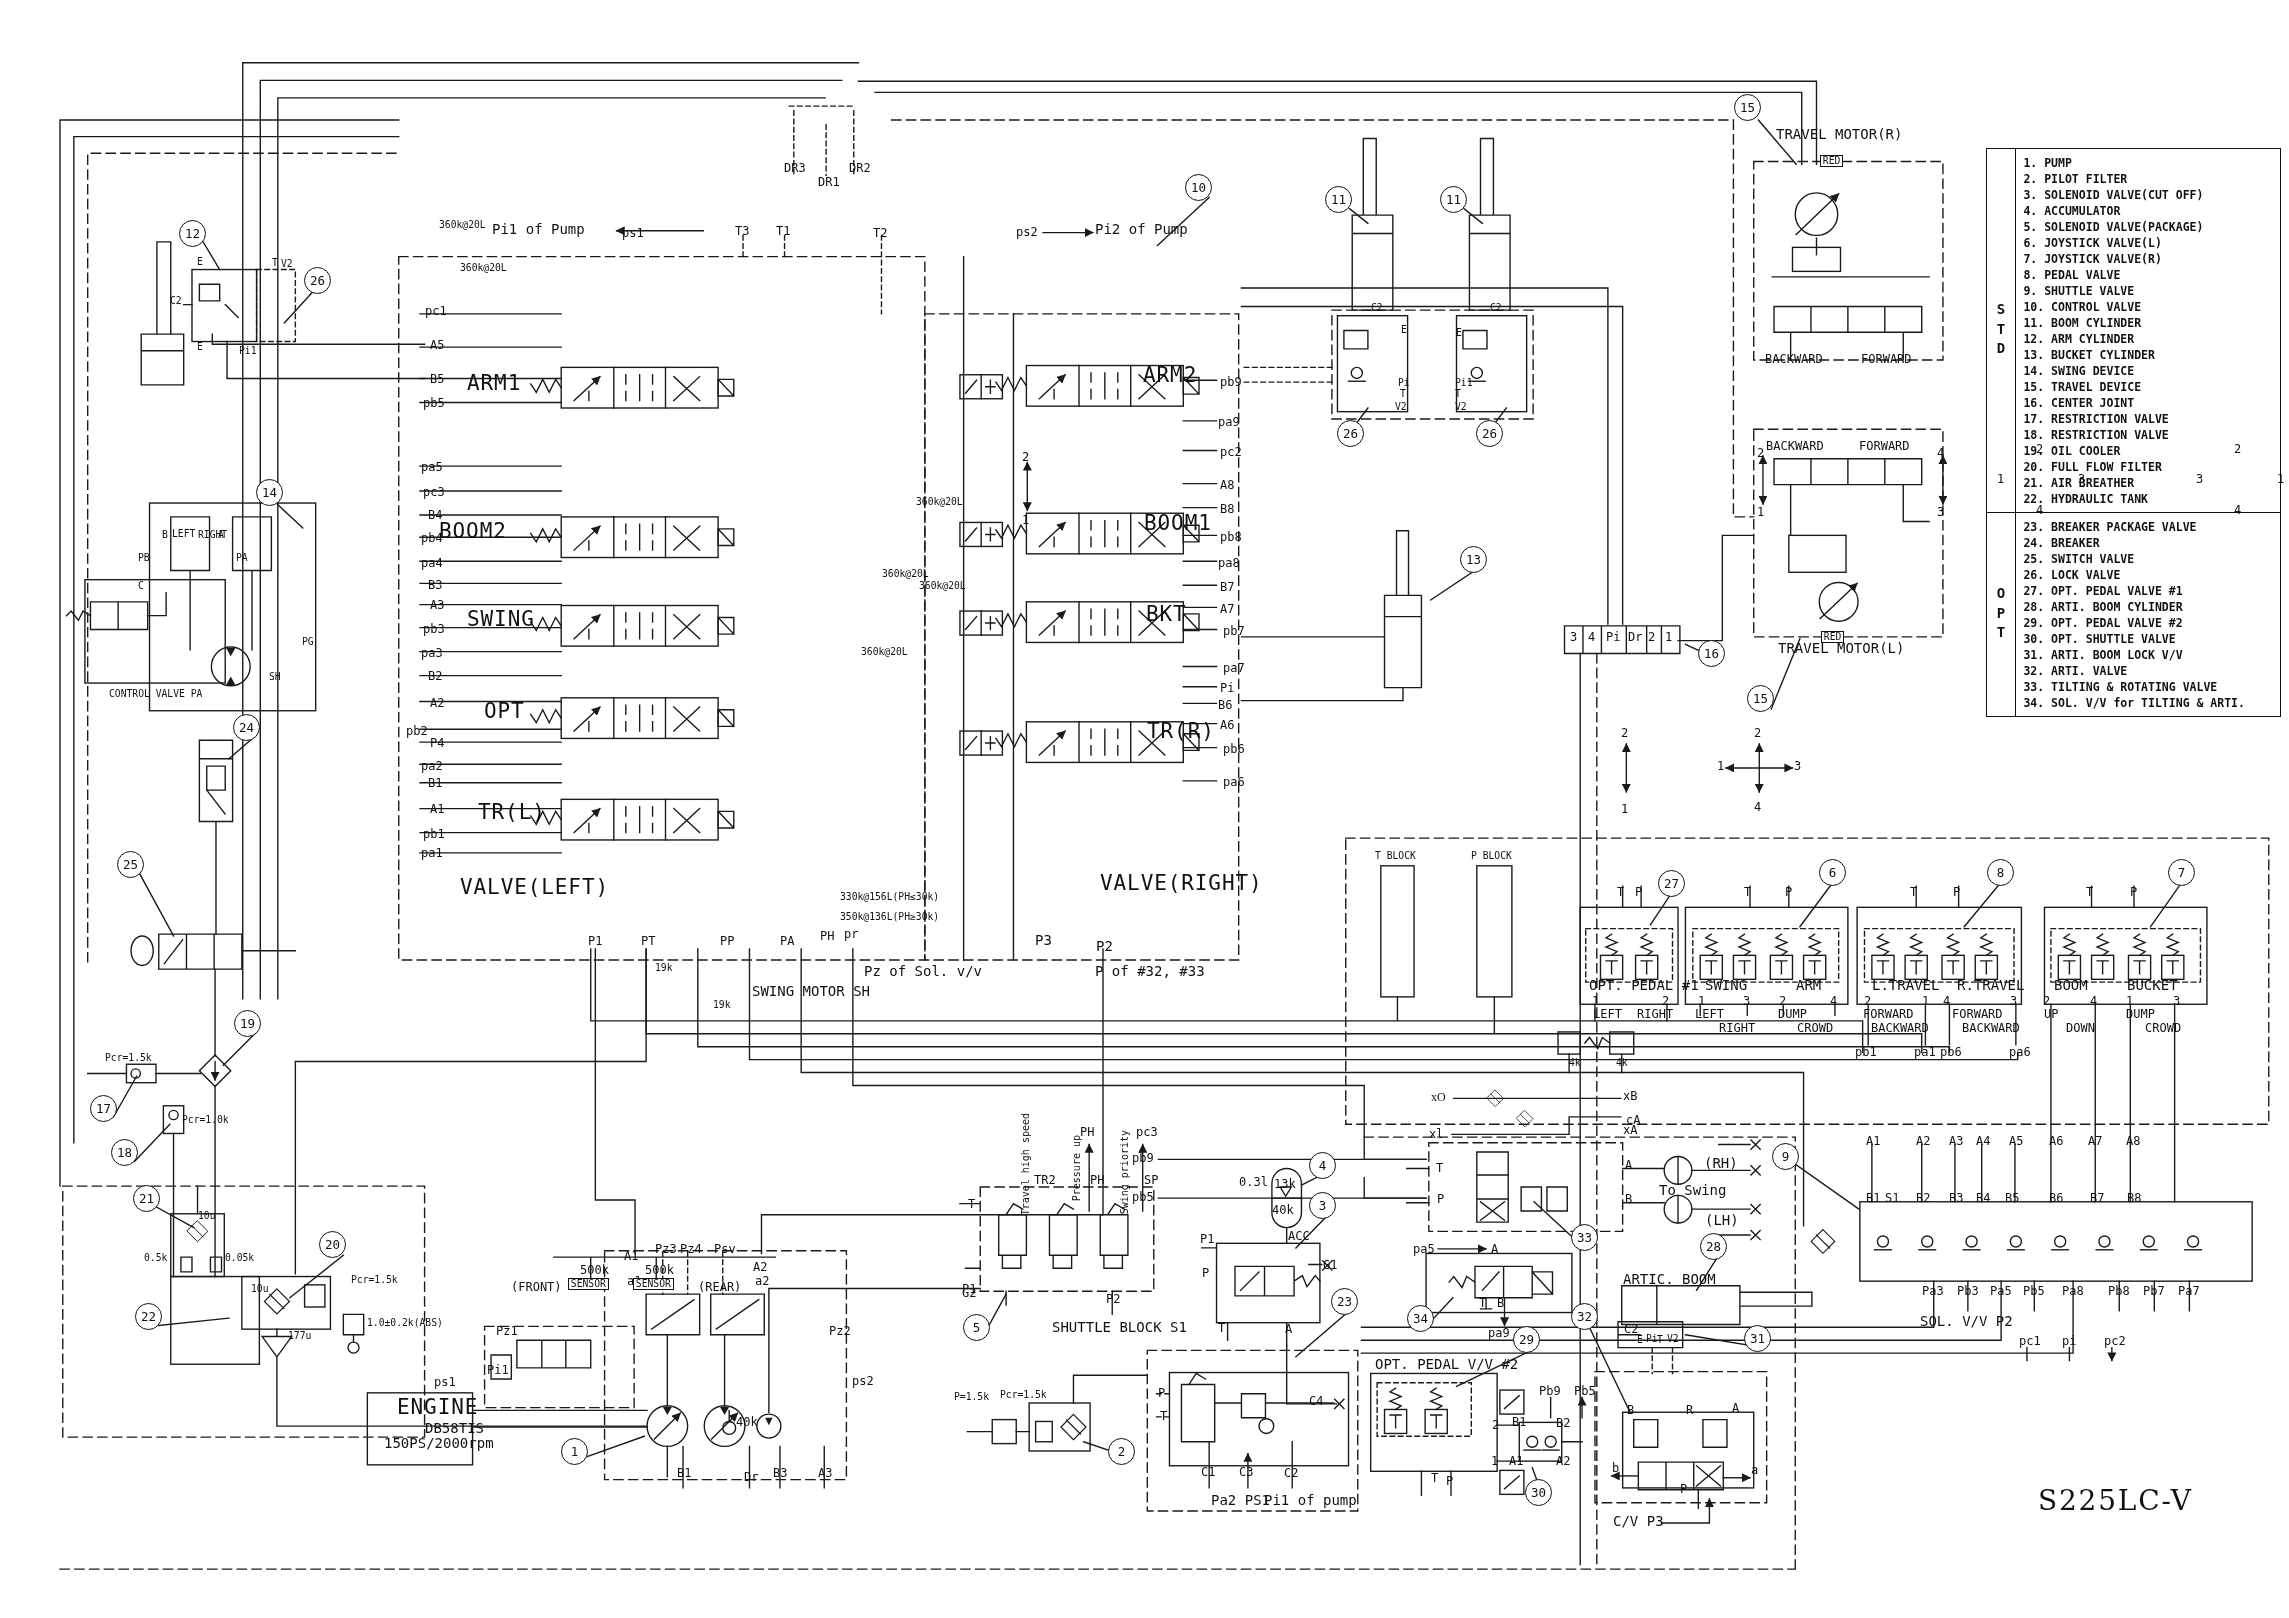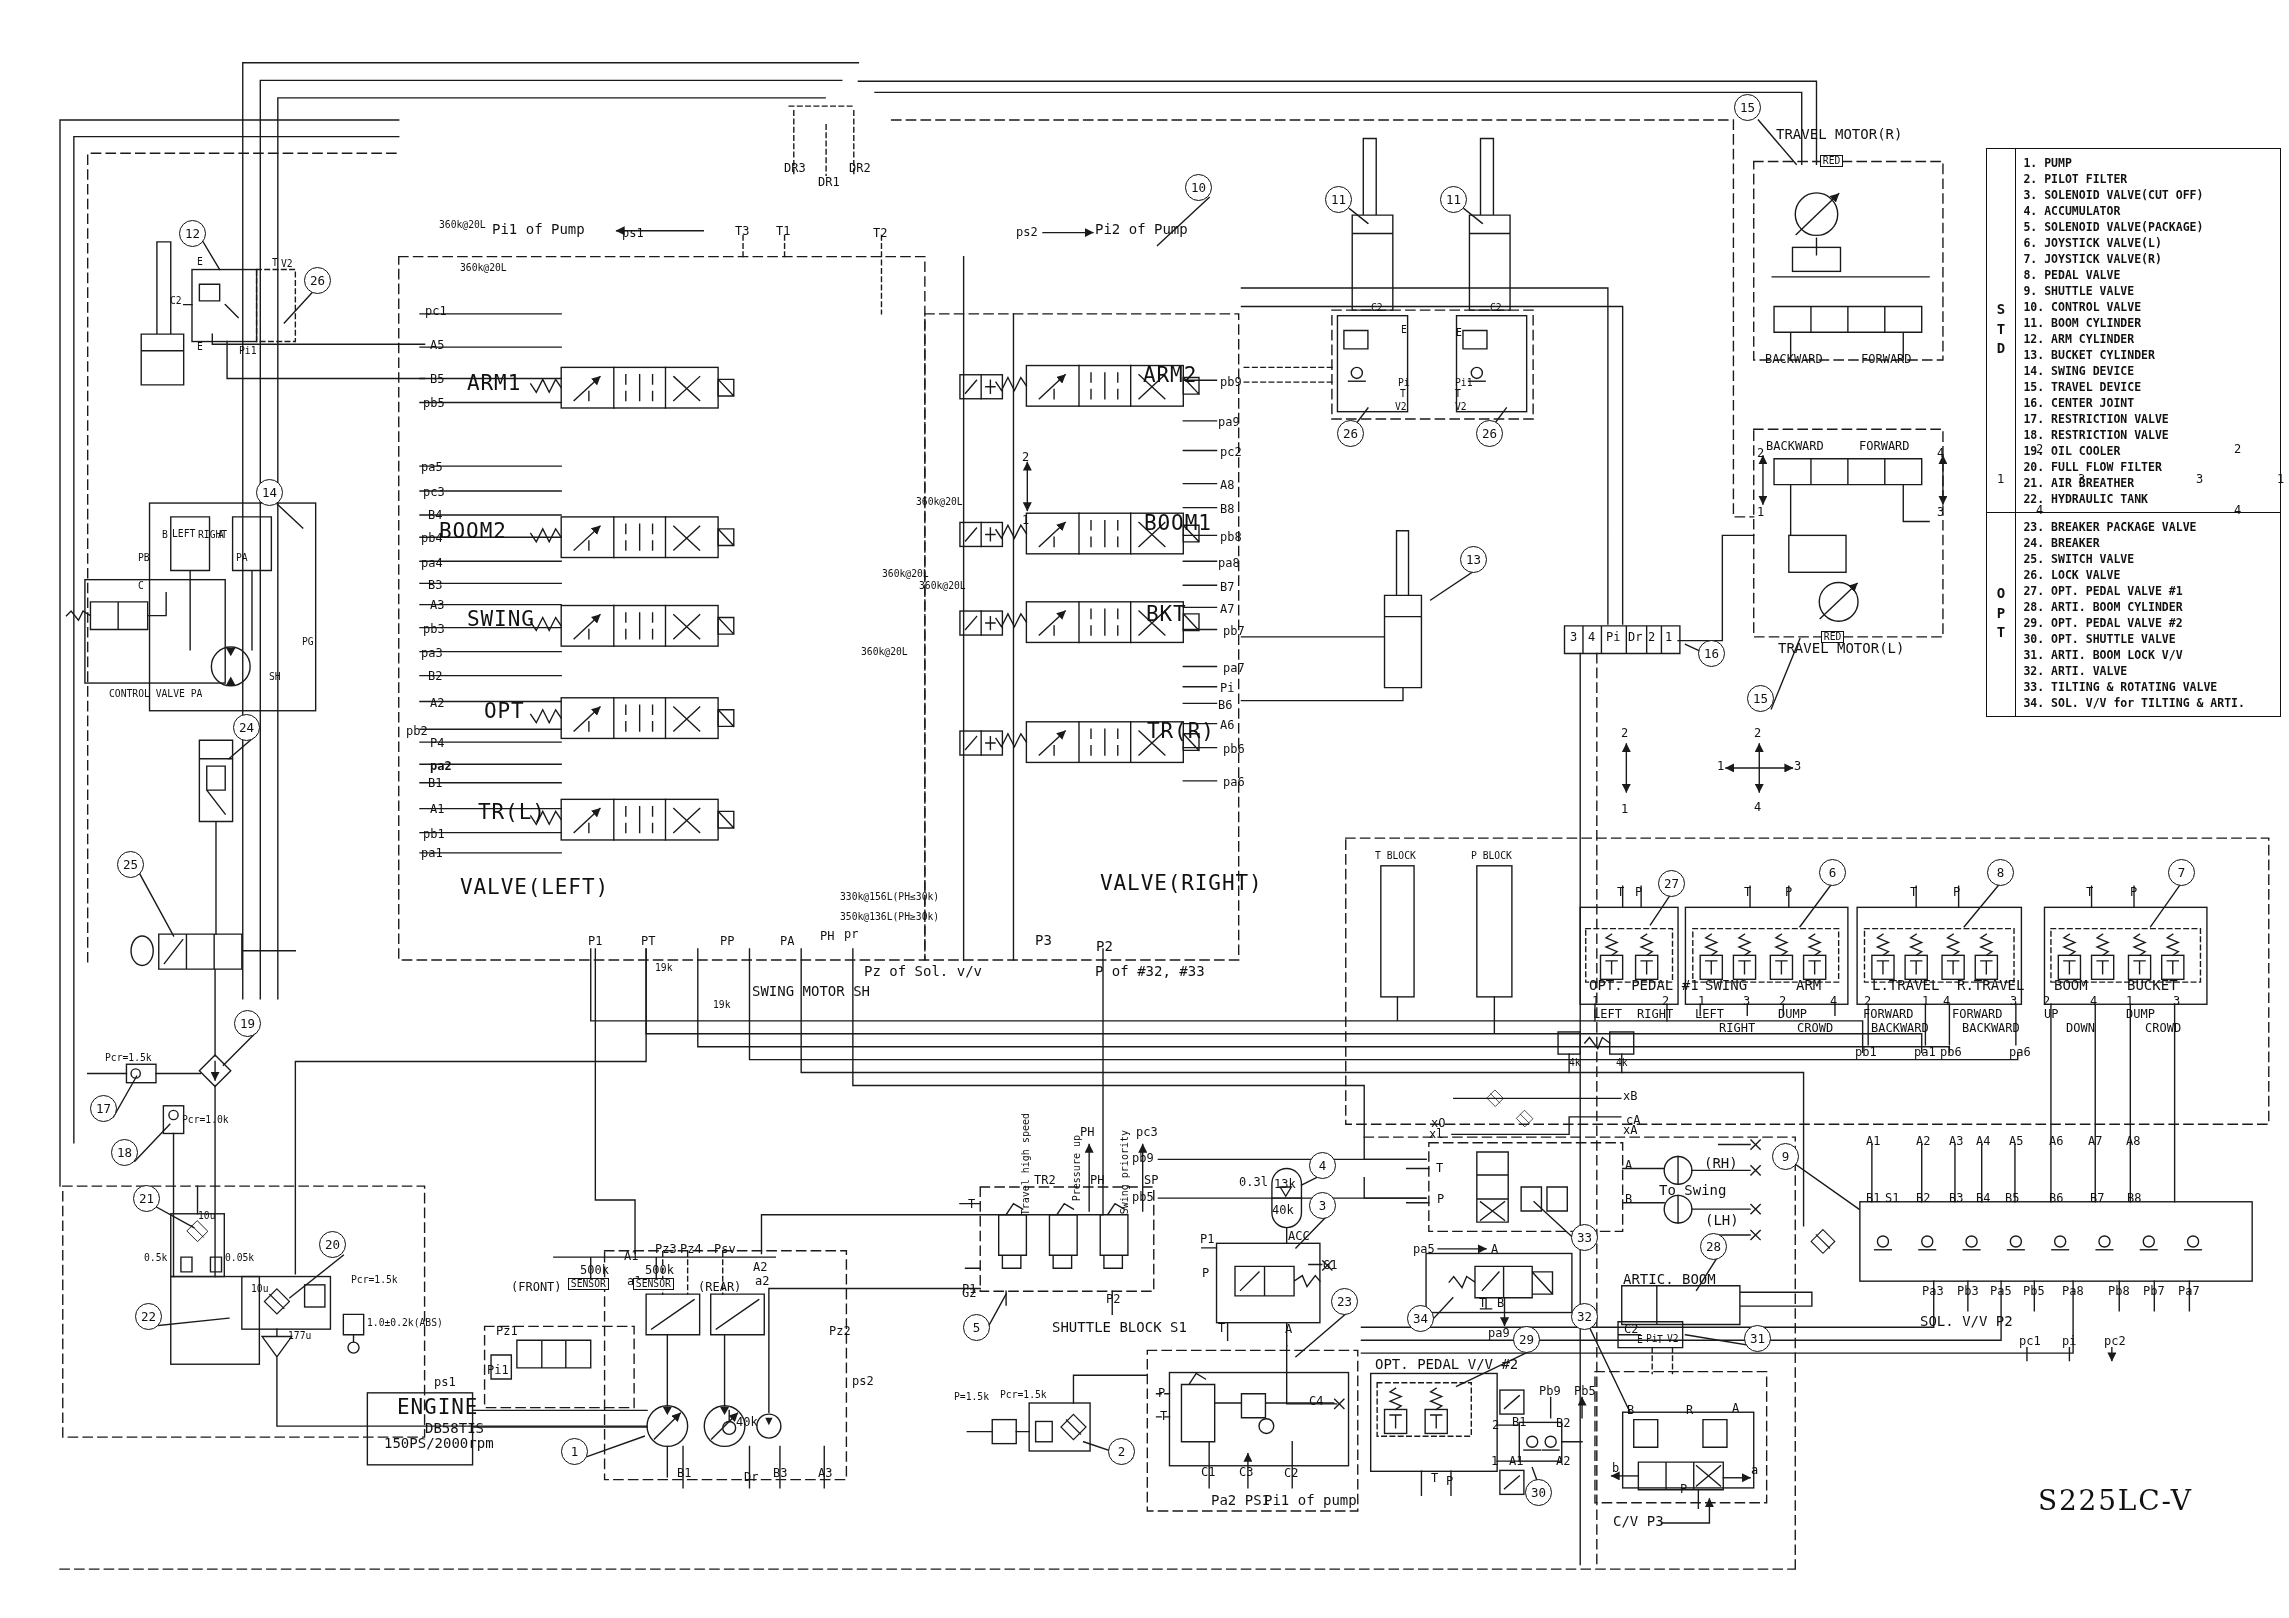--- a/index.html
+++ b/index.html
@@ -383,21 +383,21 @@
       <span class="lb" style="left: 421px; top: 532px;">pb4</span>
       <span class="lb" style="left: 421px; top: 557px;">pa4</span>
       <span class="lb" style="left: 428px; top: 579px;">B3</span>
       <span class="lb" style="left: 430px; top: 599px;">A3</span>
       <span class="lb" style="left: 423px; top: 623px;">pb3</span>
       <span class="lb" style="left: 421px; top: 647px;">pa3</span>
       <span class="lb" style="left: 428px; top: 670px;">B2</span>
       <span class="lb" style="left: 430px; top: 697px;">A2</span>
       <span class="lb" style="left: 406px; top: 725px;">pb2</span>
       <span class="lb" style="left: 430px; top: 737px;">P4</span>
-      <span class="lb" style="left: 430px; top: 760px; font-weight: bold;">pa2</span>
+      <span class="lb" style="left: 421px; top: 760px;">pa2</span>
       <span class="lb" style="left: 428px; top: 777px;">B1</span>
       <span class="lb" style="left: 430px; top: 803px;">A1</span>
       <span class="lb" style="left: 423px; top: 828px;">pb1</span>
       <span class="lb" style="left: 421px; top: 847px;">pa1</span>
     </div>
 <div>
       <span class="lb" style="left: 588px; top: 935px;">P1</span>
       <span class="lb" style="left: 641px; top: 935px;">PT</span>
       <span class="lb" style="left: 720px; top: 935px;">PP</span>
       <span class="lb" style="left: 780px; top: 935px;">PA</span>
@@ -610,21 +610,21 @@
     </div>
 <div>
       <span class="lb" style="left: 1158px; top: 1387px;">P</span>
       <span class="lb" style="left: 1160px; top: 1410px;">T</span>
       <span class="lb" style="left: 1309px; top: 1395px;">C4</span>
       <span class="lb" style="left: 1201px; top: 1466px;">C1</span>
       <span class="lb" style="left: 1239px; top: 1466px; text-align: center;">C3</span>
       <span class="lb" style="left: 1284px; top: 1467px;">C2</span>
     </div>
 <div>
-      <span class="lb" style="left: 1431px; top: 1117px;">xO</span>
+      <span class="lb" style="left: 1431px; top: 1091px; font-family: Liberation Serif, serif;">xO</span>
       <span class="lb" style="left: 1429px; top: 1128px;">xl</span>
       <span class="lb" style="left: 1623px; top: 1090px;">xB</span>
       <span class="lb" style="left: 1626px; top: 1114px;">cA</span>
       <span class="lb" style="left: 1623px; top: 1124px;">xA</span>
       <span class="lb" style="left: 1436px; top: 1162px;">T</span>
       <span class="lb" style="left: 1437px; top: 1193px;">P</span>
       <span class="lb" style="left: 1625px; top: 1159px;">A</span>
       <span class="lb" style="left: 1625px; top: 1193px;">B</span>
     </div>
 <div>

